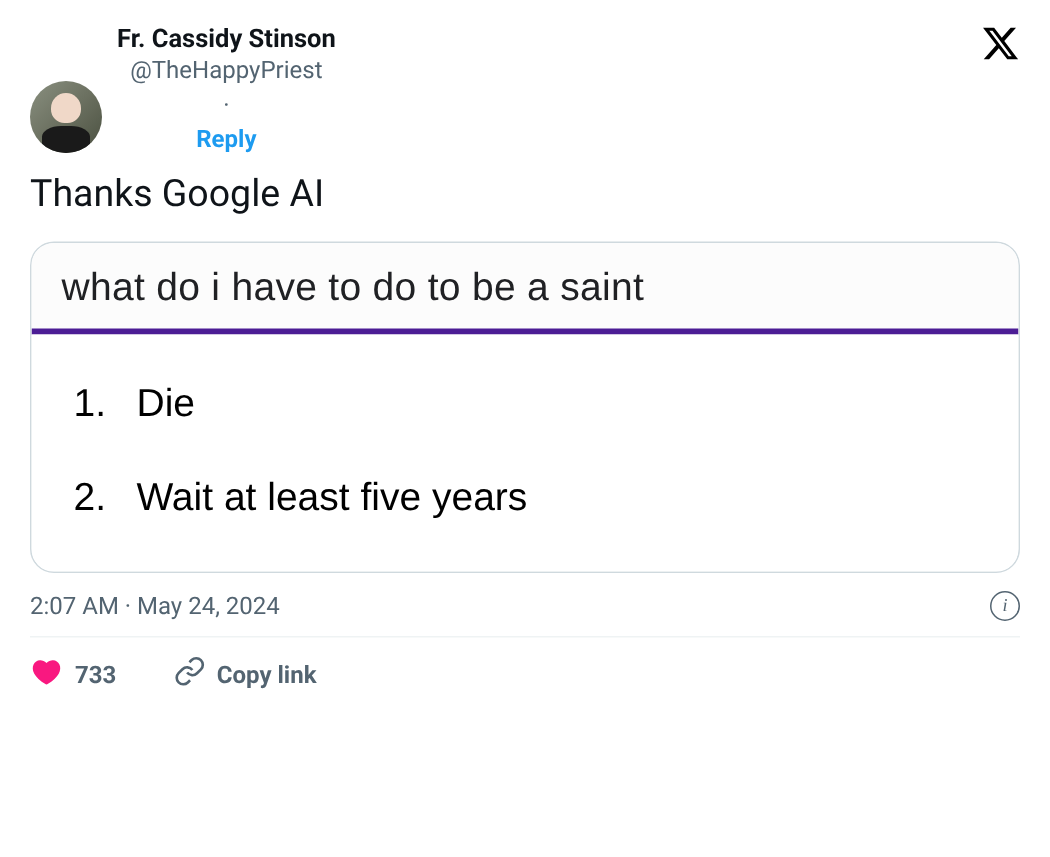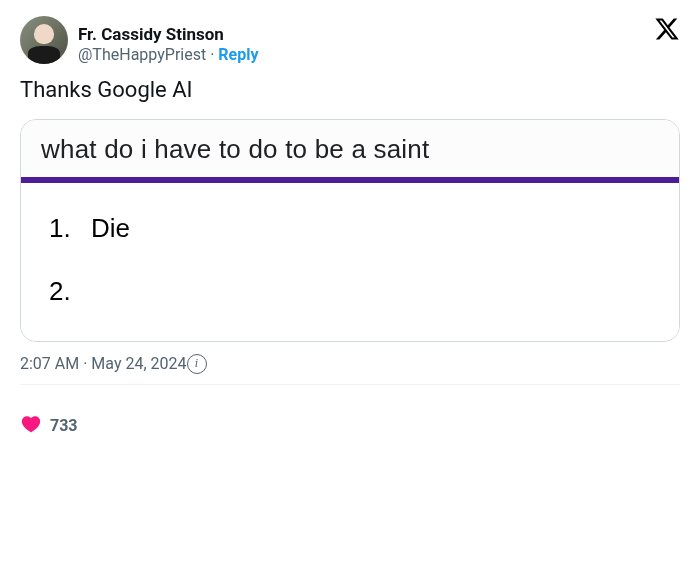--- a/index.html
+++ b/index.html
@@ -58,53 +58,54 @@
     .display-name {
       font-weight: 700;
       font-size: 17px;
       color: #0f1419;
     }
     .handle-row {
       display: flex;
       align-items: center;
       gap: 4px;
       font-size: 16px;
+      flex-direction: column;
     }
     .handle {
       color: #536471;
     }
     .dot {
       color: #536471;
     }
     .follow {
       color: #1d9bf0;
       font-weight: 700;
     }
     .x-logo {
       position: absolute;
       right: 0;
       top: 0;
       width: 26px;
       height: 26px;
     }
     .tweet-text {
-      font-size: 22px;
+      font-size: 25px;
       color: #0f1419;
       margin-bottom: 14px;
       line-height: 1.3;
     }
     .embedded-image {
       border: 1px solid #cfd9de;
       border-radius: 16px;
       overflow: hidden;
       margin-bottom: 12px;
     }
     .search-bar {
       padding: 14px 20px 12px;
-      border-bottom: 6px solid #4c1d95;
+      border-bottom: 4px solid #4c1d95;
       background: #fcfcfc;
     }
     .search-input {
       font-size: 26px;
       color: #202124;
       font-family: Arial, sans-serif;
       letter-spacing: 0.2px;
     }
     .answer-list {
       padding: 26px 28px 30px;
@@ -121,20 +122,21 @@
     }
     .answer-item:last-child {
       margin-bottom: 0;
     }
     .answer-num {
       min-width: 24px;
     }
     .tweet-meta {
       display: flex;
       align-items: center;
+      justify-content: space-between;
       color: #536471;
       font-size: 16px;
       margin-bottom: 10px;
     }
     .info-icon {
       width: 20px;
       height: 20px;
       border: 1.5px solid #536471;
       border-radius: 50%;
       display: flex;
@@ -142,21 +144,21 @@
       justify-content: center;
       font-size: 12px;
       color: #536471;
       font-family: Georgia, serif;
       font-style: italic;
     }
     .tweet-actions {
       display: flex;
       align-items: center;
       gap: 38px;
-      padding-top: 28px;
+      padding-top: 12px;
       border-top: 1px solid #eff3f4;
     }
     .action {
       display: flex;
       align-items: center;
       gap: 8px;
       color: #536471;
       font-size: 16px;
       font-weight: 700;
     }
@@ -203,31 +205,41 @@
   <div class="search-bar">
     <div class="search-input">what do i have to do to be a saint</div>
   </div>
   <div class="answer-list">
     <div class="answer-item">
       <span class="answer-num">1.</span>
       <span>Die</span>
     </div>
     <div class="answer-item">
       <span class="answer-num">2.</span>
+      <span>Wait at least five years</span>
     </div>
   </div>
 </div>
 
 <div class="tweet-meta">
   <span>2:07 AM · May 24, 2024</span>
   <div class="info-icon">i</div>
 </div>
 
 <div class="tweet-actions">
   <div class="action">
     <span class="like-icon">
       <svg viewBox="0 0 24 24" fill="#f91880">
           <path d="M20.884 13.19c-1.351 2.48-4.001 5.12-8.379 7.67l-.503.3-.504-.3c-4.379-2.55-7.029-5.19-8.382-7.67-1.36-2.5-1.41-4.86-.514-6.67.887-1.79 2.647-2.91 4.601-3.01 1.651-.09 3.368.56 4.798 2.01 1.429-1.45 3.146-2.1 4.796-2.01 1.954.1 3.714 1.22 4.601 3.01.896 1.81.846 4.17-.514 6.67z"></path>
         </svg>
     </span>
     <span class="like-count">733</span>
   </div>
+  <div class="action">
+    <span class="copy-icon">
+      <svg viewBox="0 0 24 24" fill="none" stroke="#536471" stroke-width="2">
+          <path d="M10 13a5 5 0 0 0 7.54.54l3-3a5 5 0 0 0-7.07-7.07l-1.72 1.71"></path>
+          <path d="M14 11a5 5 0 0 0-7.54-.54l-3 3a5 5 0 0 0 7.07 7.07l1.71-1.71"></path>
+        </svg>
+    </span>
+    <span>Copy link</span>
+  </div>
 </div>
 
 </body></html>

